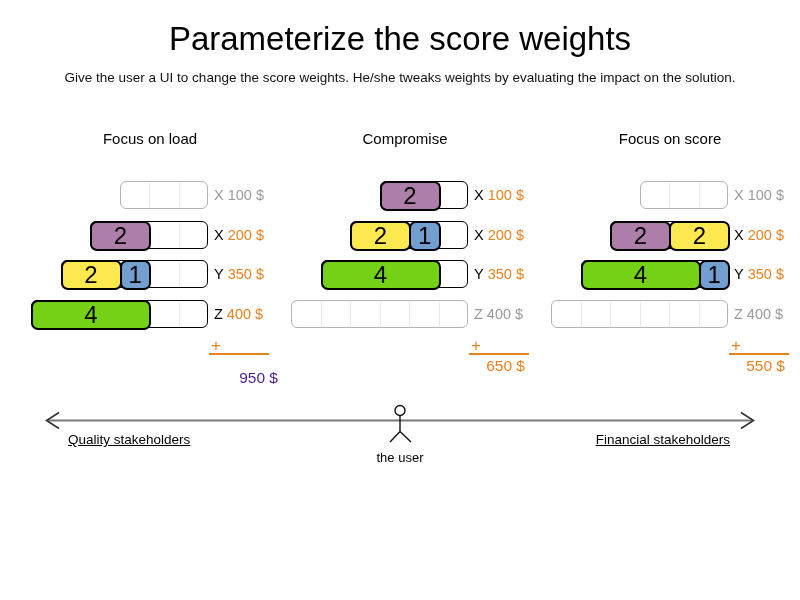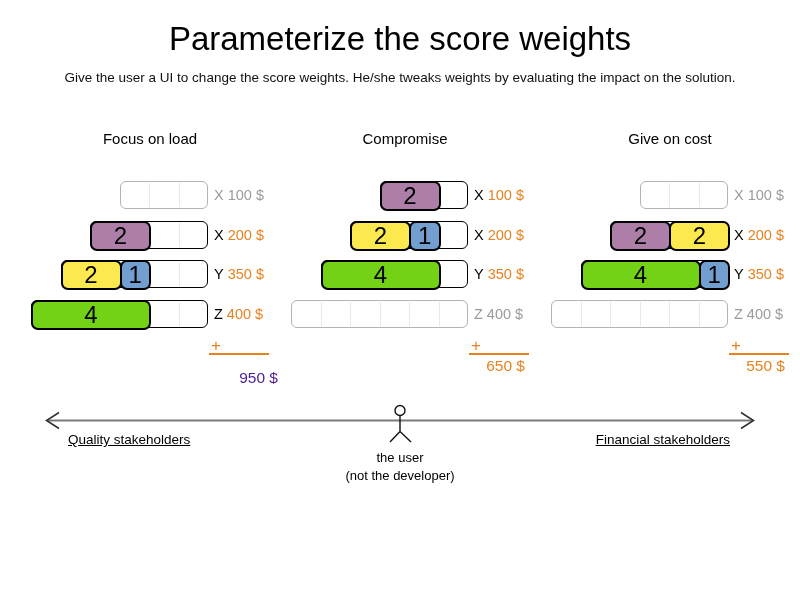--- a/index.html
+++ b/index.html
@@ -118,21 +118,21 @@
         <div class="unit-divider" style="left: 28.5px;"></div>
         <div class="unit-divider" style="left: 58px;"></div>
         <div class="unit-divider" style="left: 87.5px;"></div>
         <div class="unit-divider" style="left: 117px;"></div>
         <div class="unit-divider" style="left: 146.5px;"></div>
       </div>
       <div class="row-label" style="left: 474px; top: 304.5px;"><span style="color: rgb(155, 155, 155);">Z</span><span class="cost" style="color: rgb(155, 155, 155);">400 $</span></div>
       <div class="sum-plus" style="left: 471px; top: 337px; color: rgb(232, 130, 30);">+</div>
       <div class="sum-line" style="left: 469px; top: 352.5px; width: 60px; background: rgb(232, 130, 30);"></div>
       <div class="sum-total" style="left: 469px; top: 357px; width: 56px; color: rgb(232, 130, 30);">650 $</div>
-      <div class="scenario-title" style="left: 670px;">Give on cost</div>
+      <div class="scenario-title" style="left: 670px;">Focus on score</div>
       <div class="row-box inactive" style="left: 639.5px; top: 181px; width: 88.5px;">
         <div class="unit-divider" style="left: 28.5px;"></div>
         <div class="unit-divider" style="left: 58px;"></div>
       </div>
       <div class="row-label" style="left: 734px; top: 186px;"><span style="color: rgb(155, 155, 155);">X</span><span class="cost" style="color: rgb(155, 155, 155);">100 $</span></div>
       <div class="row-box" style="left: 610px; top: 220.5px; width: 118px;">
         <div class="unit-divider" style="left: 28.5px;"></div>
         <div class="unit-divider" style="left: 58px;"></div>
         <div class="unit-divider" style="left: 87.5px;"></div>
         <div class="block" style="left: -1px; width: 61px; background: rgb(173, 127, 168);">
@@ -177,15 +177,14 @@
       <circle cx="400" cy="12.5" r="5" fill="#fff"></circle>
       <line x1="400" y1="17.5" x2="400" y2="33.5"></line>
       <line x1="400" y1="33.5" x2="390" y2="44"></line>
       <line x1="400" y1="33.5" x2="411" y2="44"></line>
     </g>
   </svg>
 
   <div id="axis-label-quality" class="axis-label">Quality stakeholders</div>
   <div id="axis-label-financial" class="axis-label">Financial stakeholders</div>
   <div id="user-label-line1" class="user-label">the user</div>
-  <div id="user-label-line2" class="user-label">(not the developer)</div>
 
 </div>
 
 </body></html>

